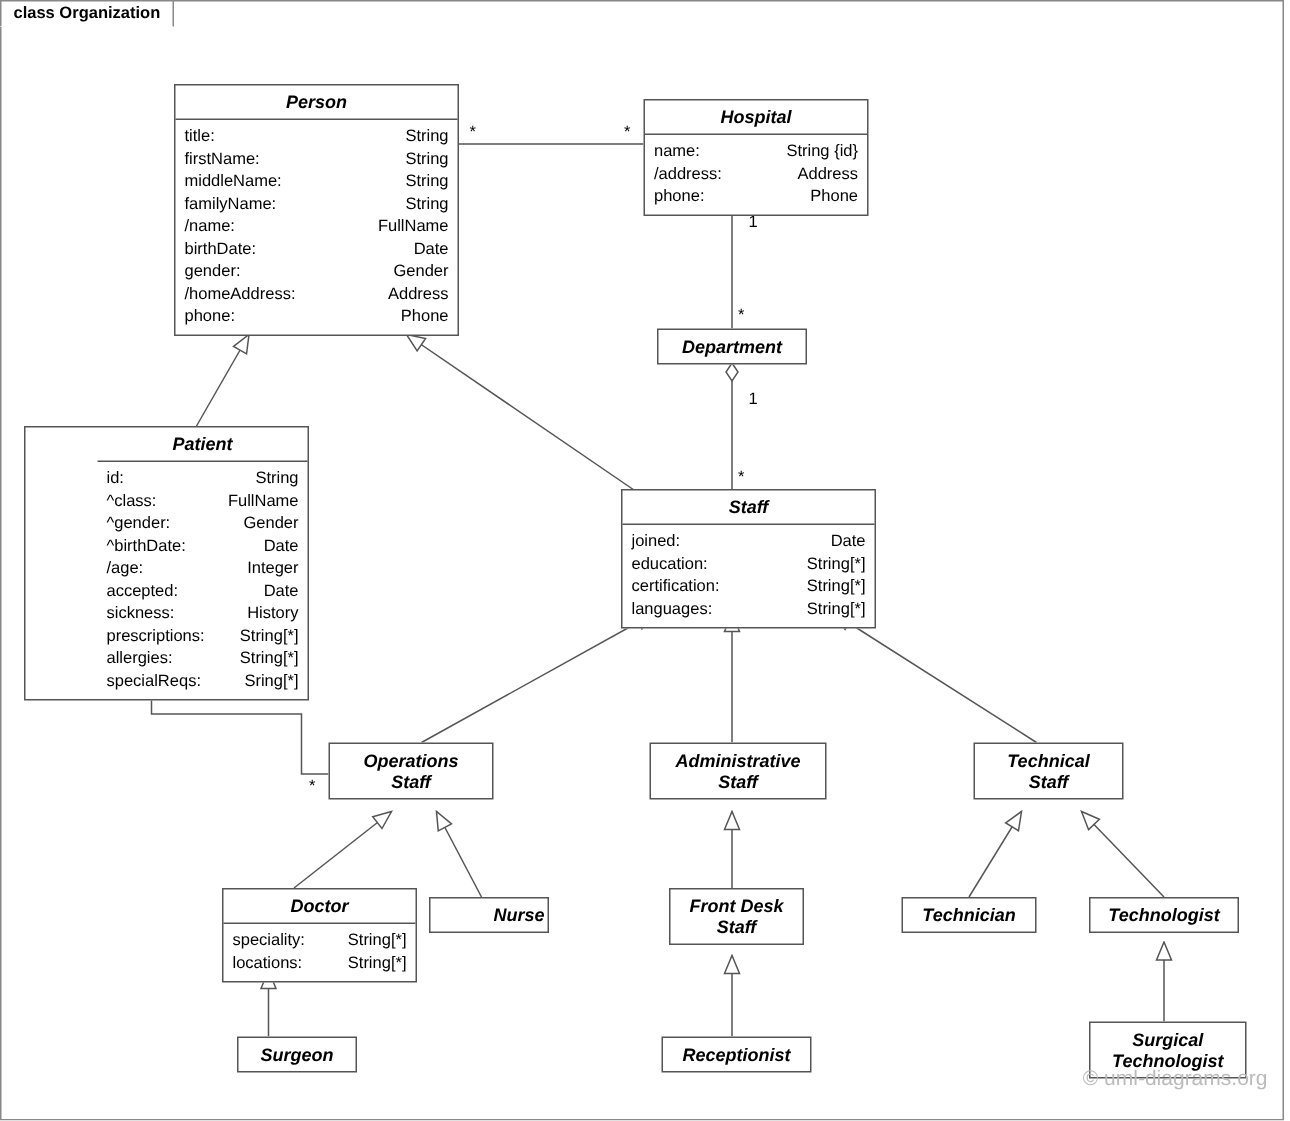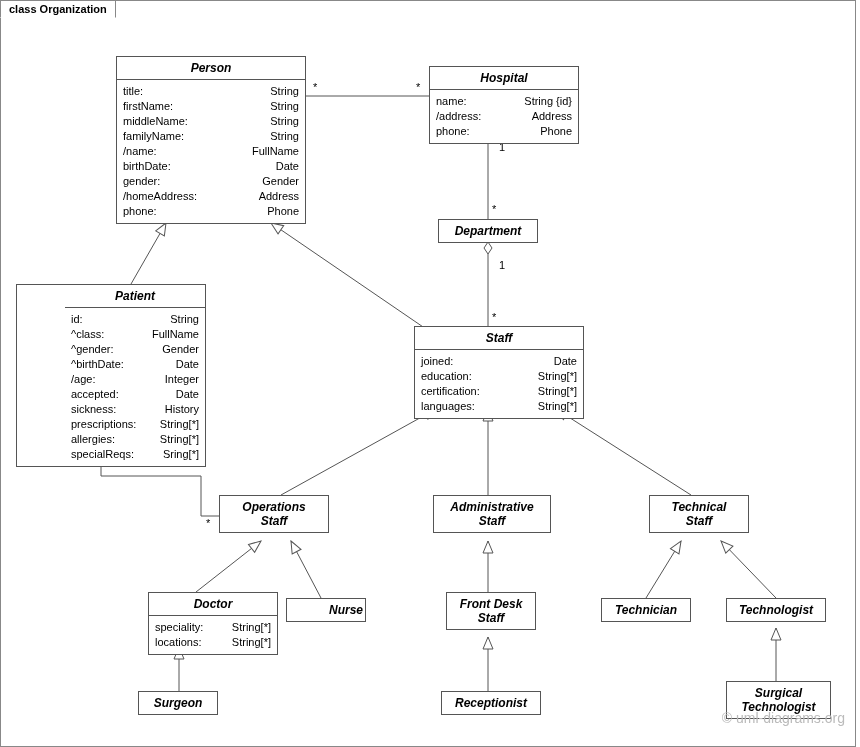--- a/index.html
+++ b/index.html
@@ -256,18 +256,18 @@
 
   <div class="cls" style="left:725px;top:597px;width:100px;">
     <div class="cls-header" style="border-bottom:0">Technologist</div>
   </div>
 
   <div class="cls" style="left:725px;top:680px;width:105px;">
     <div class="cls-header" style="border-bottom:0;white-space:pre-line">Surgical
 Technologist</div>
   </div>
 
-  <div class="cls" style="left:137px;top:690px;width:80px;">
+  <div class="cls" style="left:157px;top:690px;width:80px;">
     <div class="cls-header" style="border-bottom:0">Surgeon</div>
   </div>
 
   <div class="watermark">© uml-diagrams.org</div>
 </div>
 
 </body></html>

